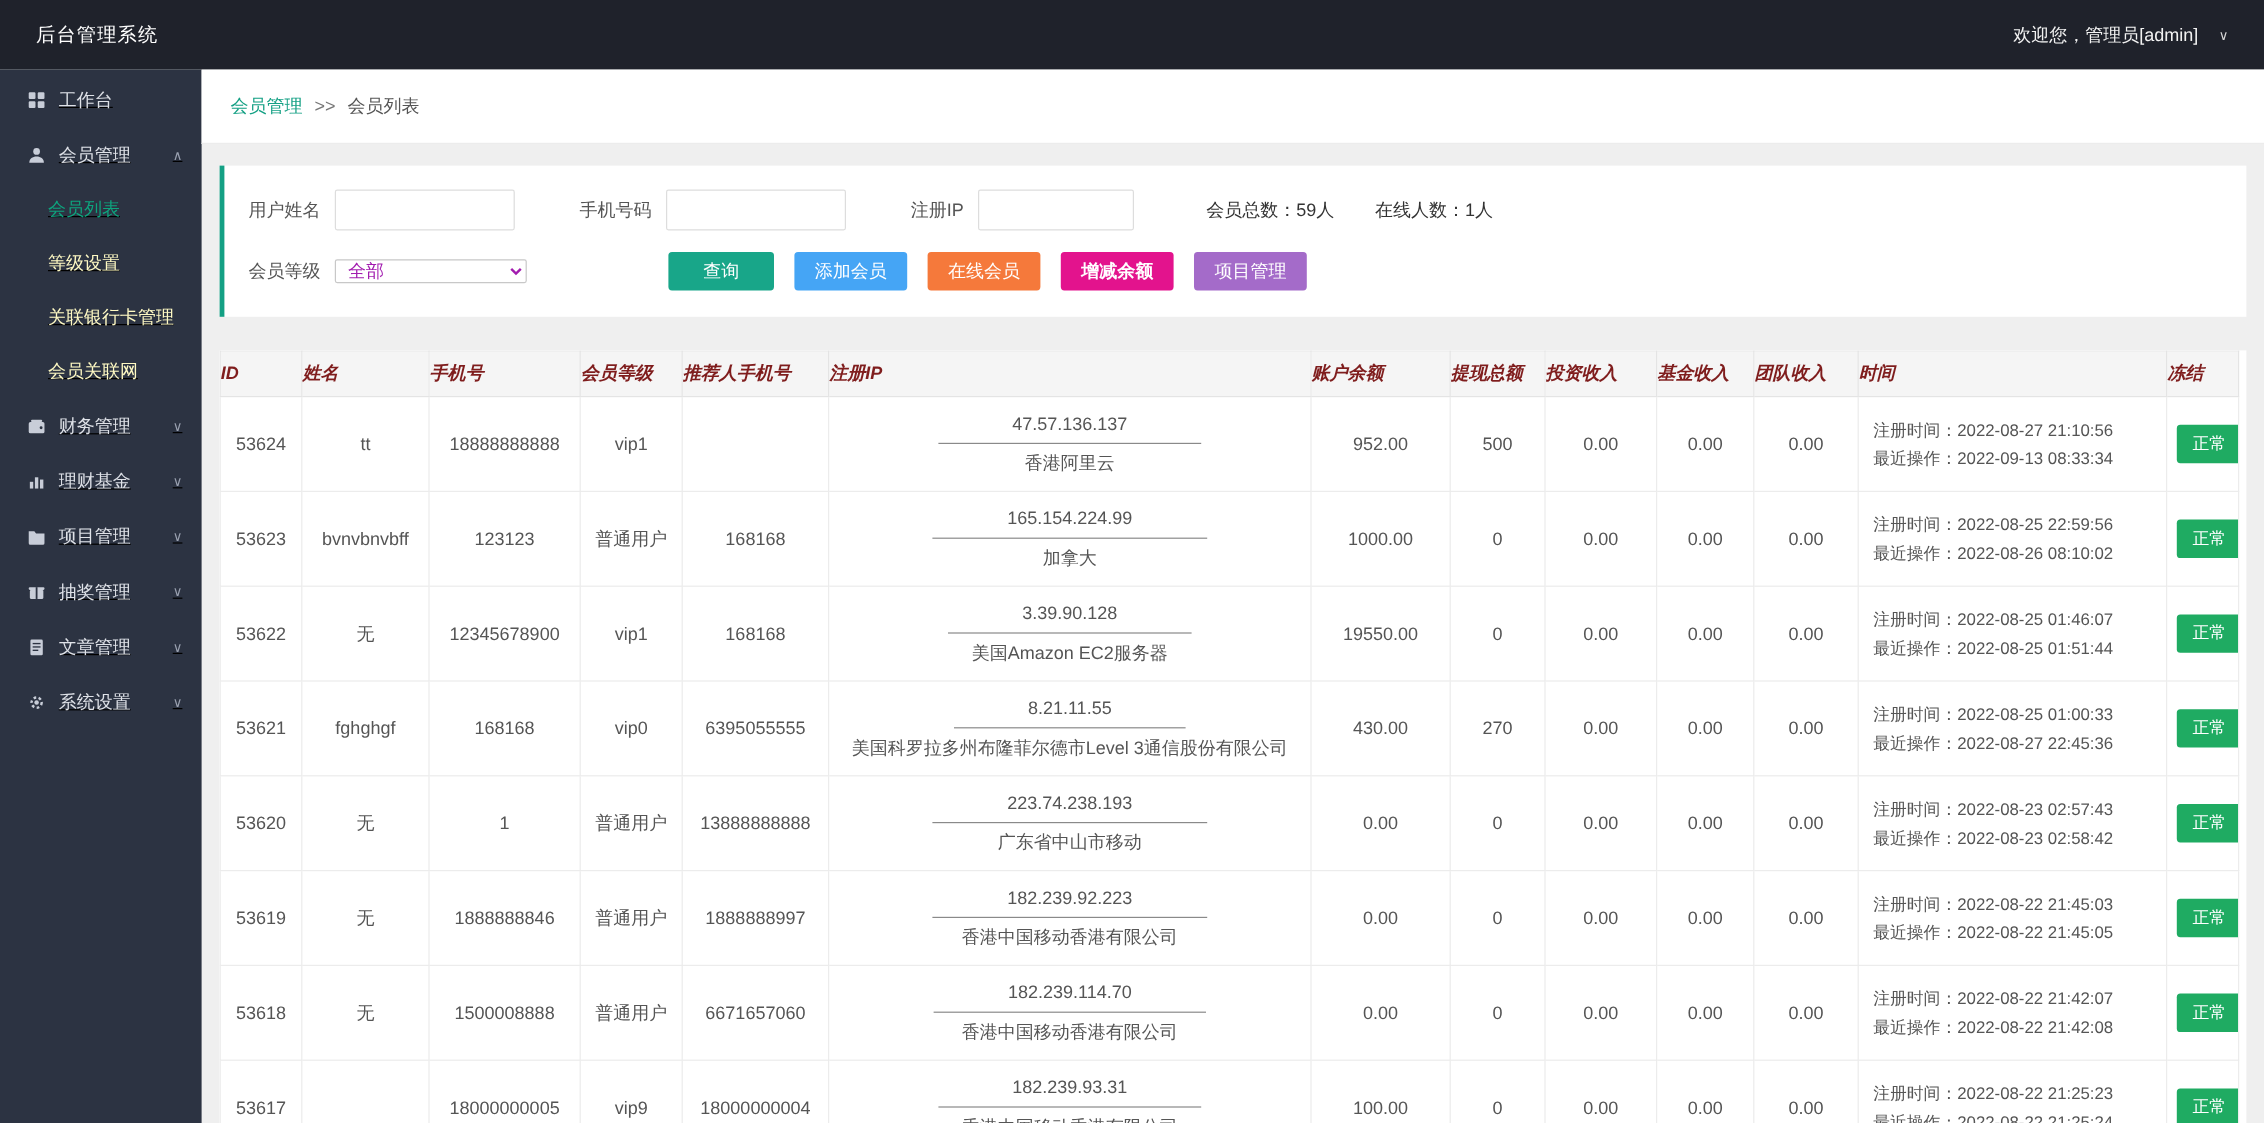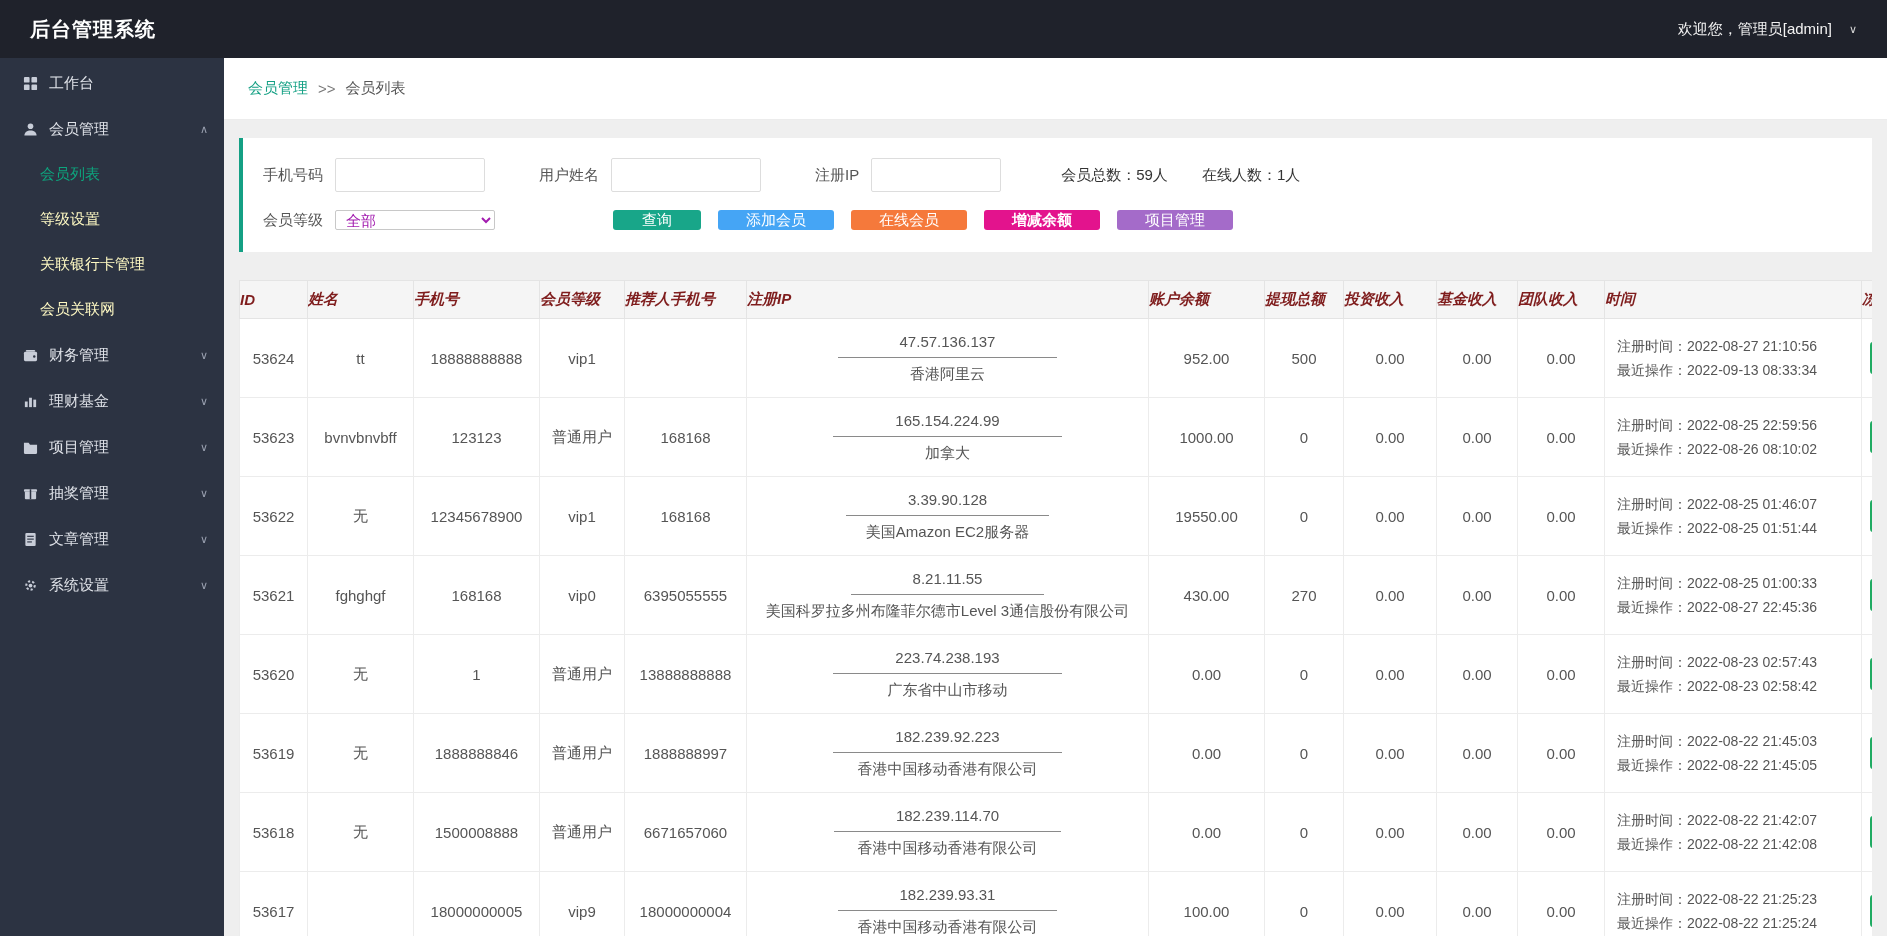--- a/index.html
+++ b/index.html
@@ -2,27 +2,27 @@
 <html><head>
 <meta charset="utf-8">
 <style>
   *{box-sizing:border-box;margin:0;padding:0}
   html,body{width:1887px;height:936px;overflow:hidden;background:#efefef;
     font-family:"Liberation Sans","DejaVu Sans",sans-serif;}
 
   
   .topbar{height:58px;background:#1f222b;color:#fff;display:flex;align-items:center;
     justify-content:space-between;padding:0 30px;}
-  .app-title{font-size:20px;font-weight:bold;letter-spacing:1px;}
+  .app-title{font-size:16px;font-weight:normal;letter-spacing:1px;}
   .user-menu{font-size:15px;color:#f2f2f2;display:flex;align-items:center;gap:17px;cursor:pointer;}
   .user-menu .tcaret{font-size:11px;color:#d8d8d8;}
 
   
   .layout{display:flex;height:878px;}
-  .sidebar{width:224px;background:#2c3342;flex-shrink:0;padding-top:2px;}
+  .sidebar{width:168px;background:#2c3342;flex-shrink:0;padding-top:2px;text-decoration:underline;}
   .side-item{height:46px;display:flex;align-items:center;gap:11px;padding:0 16px 0 22px;
     font-size:15px;color:#dfe2e8;cursor:pointer;}
   .side-item .icon{width:16px;display:inline-flex;justify-content:center;align-items:center;}
   .side-item .caret{margin-left:auto;font-size:11px;color:#9aa1b0;}
   .sub-item{height:45px;display:flex;align-items:center;padding-left:40px;font-size:15px;
     color:#fef9c3;cursor:pointer;}
   .sub-item.active{color:#0da57e;}
   .main{flex:1;min-width:0;display:flex;flex-direction:column;}
 
   
@@ -39,21 +39,21 @@
   .filter-row + .filter-row{margin-top:18px;}
   .fgroup{display:flex;align-items:center;margin-right:54px;}
   .fgroup label{font-size:15px;color:#555;margin-right:12px;white-space:nowrap;}
   .finput{width:150px;height:34px;border:1px solid #ddd;border-radius:2px;padding:0 8px;
     font-size:14px;outline:none;background:#fff;}
   .finput-sm{width:130px;}
   .stats{display:flex;gap:34px;font-size:15px;color:#333;margin-left:6px;white-space:nowrap;}
   .fselect{width:160px;height:20px;border:1px solid #c8c8c8;border-radius:2px;font-size:15px;
     padding:0 6px;background:#fff;color:#a21caf;}
   .fbuttons{display:flex;margin-left:64px;}
-  .fbtn{height:20px;padding:0 28px;border:none;border-radius:3px;color:#fff;font-size:15px;
+  .fbtn{height:32px;padding:0 17px;border:none;border-radius:3px;color:#fff;font-size:15px;
     margin-right:17px;cursor:pointer;white-space:nowrap;}
   .fbtn[data-name="search-button"]{min-width:88px;}
 
   
   .table-panel{margin:28px 15px 0;background:#fff;overflow:hidden;flex:1;}
   table.members-table{border-collapse:collapse;table-layout:fixed;width:1682px;background:#fff;}
   .members-table th{background:#f5f5f5;border:1px solid #e4e4e4;height:38px;font-size:15px;
     font-weight:bold;color:#7f1d1d;text-align:left;white-space:nowrap;overflow:hidden;font-style:italic;}
   .members-table td{border:1px solid #ececec;height:79px;text-align:center;font-size:15px;
     color:#555;padding:4px 8px;vertical-align:middle;overflow:hidden;}
@@ -187,27 +187,27 @@
   <main class="main" data-name="main-content">
 
     <div class="breadcrumb-bar" data-name="breadcrumb">
       <span class="crumb-link" data-name="breadcrumb-parent">会员管理</span>
       <span class="crumb-sep" data-name="breadcrumb-separator">&gt;&gt;</span>
       <span class="crumb-current" data-name="breadcrumb-current">会员列表</span>
     </div>
 
     <section class="filter-panel" data-name="filter-panel">
       <div class="filter-row" data-name="filter-row-inputs">
+        <div class="fgroup" data-name="username-filter-group">
+          <label data-name="username-label">用户姓名</label>
+          <input class="finput" data-name="username-input" style="">
+        </div>
         <div class="fgroup" data-name="phone-filter-group">
           <label data-name="phone-label">手机号码</label>
           <input class="finput" data-name="phone-input" style="">
-        </div>
-        <div class="fgroup" data-name="username-filter-group">
-          <label data-name="username-label">用户姓名</label>
-          <input class="finput" data-name="username-input" style="">
         </div>
         <div class="fgroup" data-name="ip-filter-group">
           <label data-name="ip-label">注册IP</label>
           <input class="finput finput-sm" data-name="ip-input" style="">
         </div>
         <div class="stats" data-name="member-stats">
           <span data-name="total-members-stat">会员总数：59人</span>
           <span data-name="online-count-stat">在线人数：1人</span>
         </div>
       </div>

